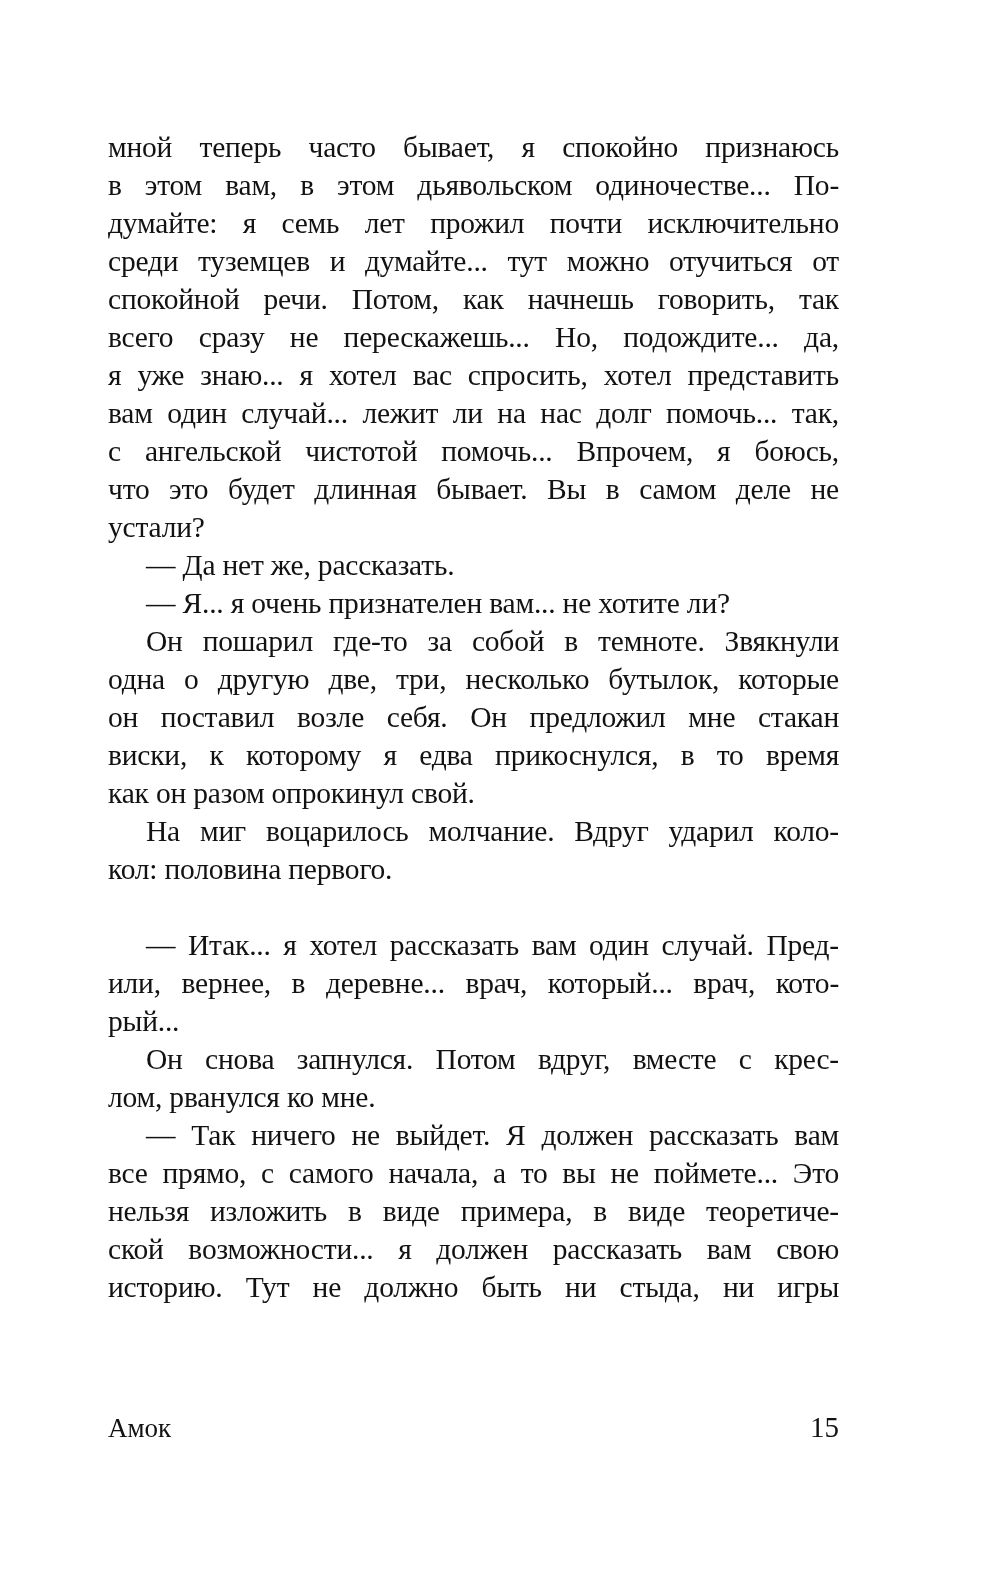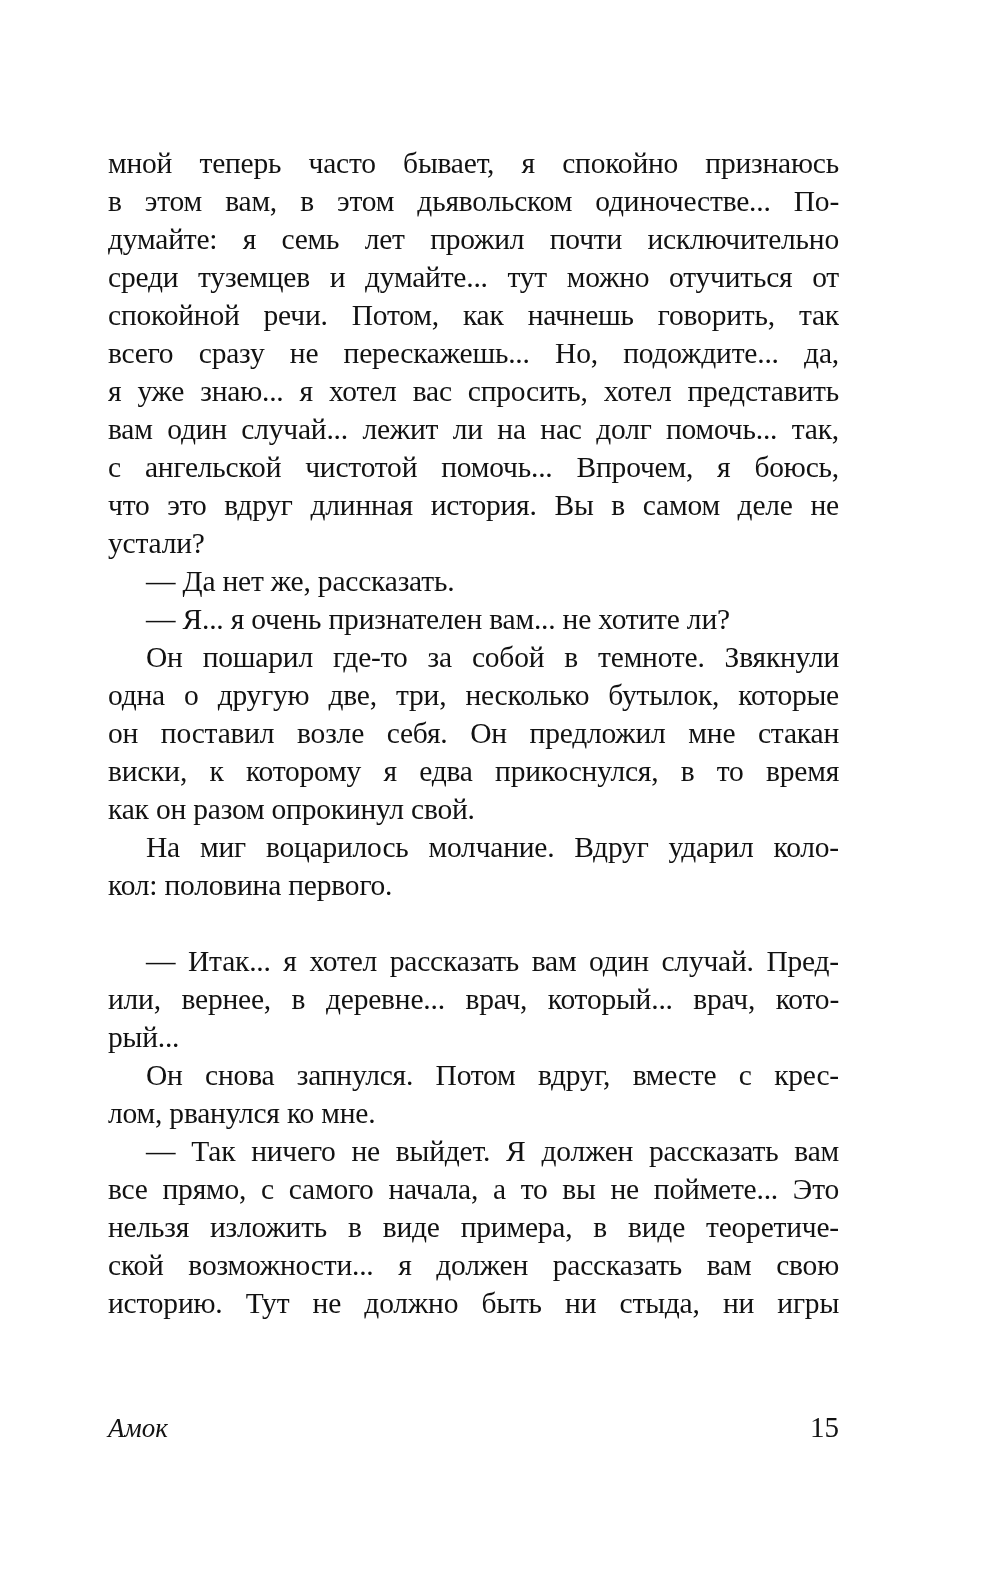--- a/index.html
+++ b/index.html
@@ -13,21 +13,20 @@
   }
   .page {
     position: absolute; left: 0; top: 0;
     width: 1000px; height: 1583px;
     background: #ffffff;
   }
   .text-block {
     position: absolute;
     left: 108px; top: 128px;
     width: 731px;
-    margin-top: 16px;
   }
   .line {
     font-size: 29.5px;
     line-height: 38px;
     height: 38px;
     overflow: hidden;
     text-align: justify;
     text-align-last: justify;
     text-justify: inter-word;
     letter-spacing: -0.2px;
@@ -40,21 +39,20 @@
   .section-gap { height: 38px; }
   .footer {
     position: absolute;
     left: 108px; top: 1410px;
     width: 731px;
     display: flex;
     justify-content: space-between;
     align-items: baseline;
   }
   .running-title {
-    font-style: italic;
     font-size: 27px;
     line-height: 34px;
   }
   .page-number {
     font-size: 29px;
     line-height: 34px;
   }
 </style>
 </head>
 <body>
@@ -66,21 +64,21 @@
     <div>
       <div class="line">мной теперь часто бывает, я спокойно признаюсь</div>
       <div class="line">в этом вам, в этом дьявольском одиночестве... По-</div>
       <div class="line">думайте: я семь лет прожил почти исключительно</div>
       <div class="line">среди туземцев и думайте... тут можно отучиться от</div>
       <div class="line">спокойной речи. Потом, как начнешь говорить, так</div>
       <div class="line">всего сразу не перескажешь... Но, подождите... да,</div>
       <div class="line">я уже знаю... я хотел вас спросить, хотел представить</div>
       <div class="line">вам один случай... лежит ли на нас долг помочь... так,</div>
       <div class="line">с ангельской чистотой помочь... Впрочем, я боюсь,</div>
-      <div class="line">что это вдруг длинная история. Вы в самом деле не</div>
+      <div class="line">что это будет длинная бывает. Вы в самом деле не</div>
       <div class="line endline">устали?</div>
     </div>
 
     <div>
       <div class="line endline indent">— Да нет же, рассказать.</div>
     </div>
 
     <div>
       <div class="line endline indent">— Я... я очень признателен вам... не хотите ли?</div>
     </div>

